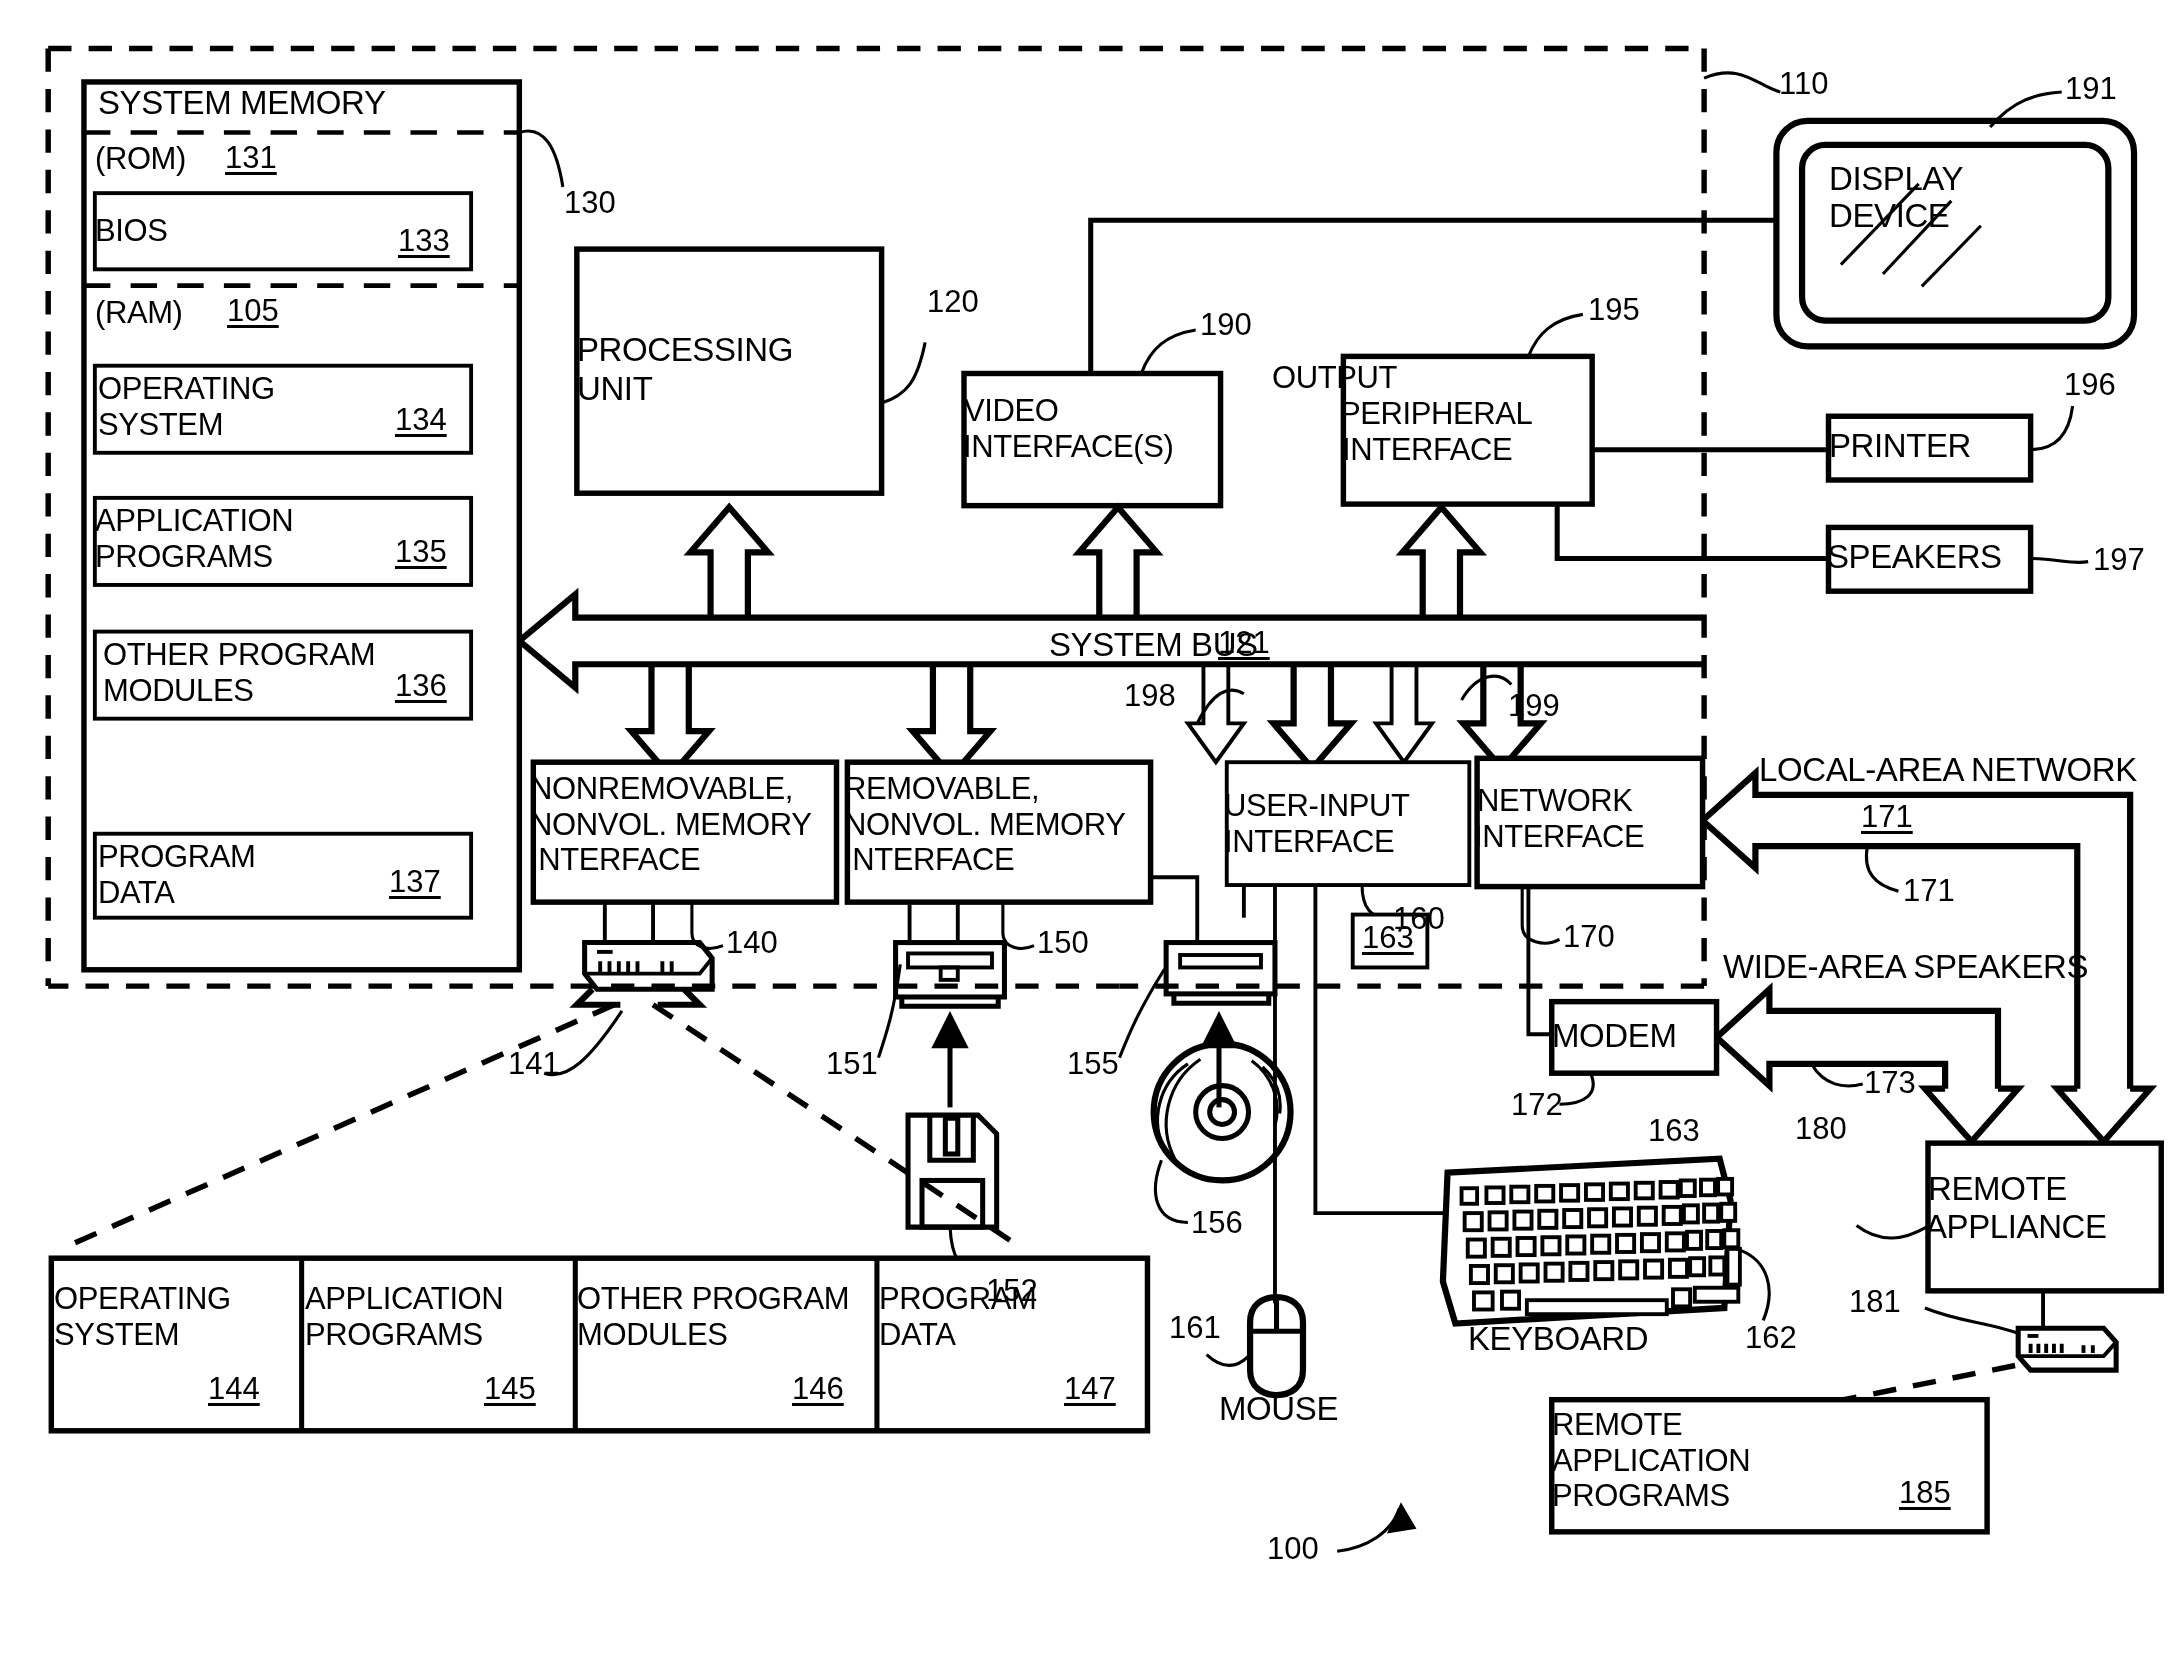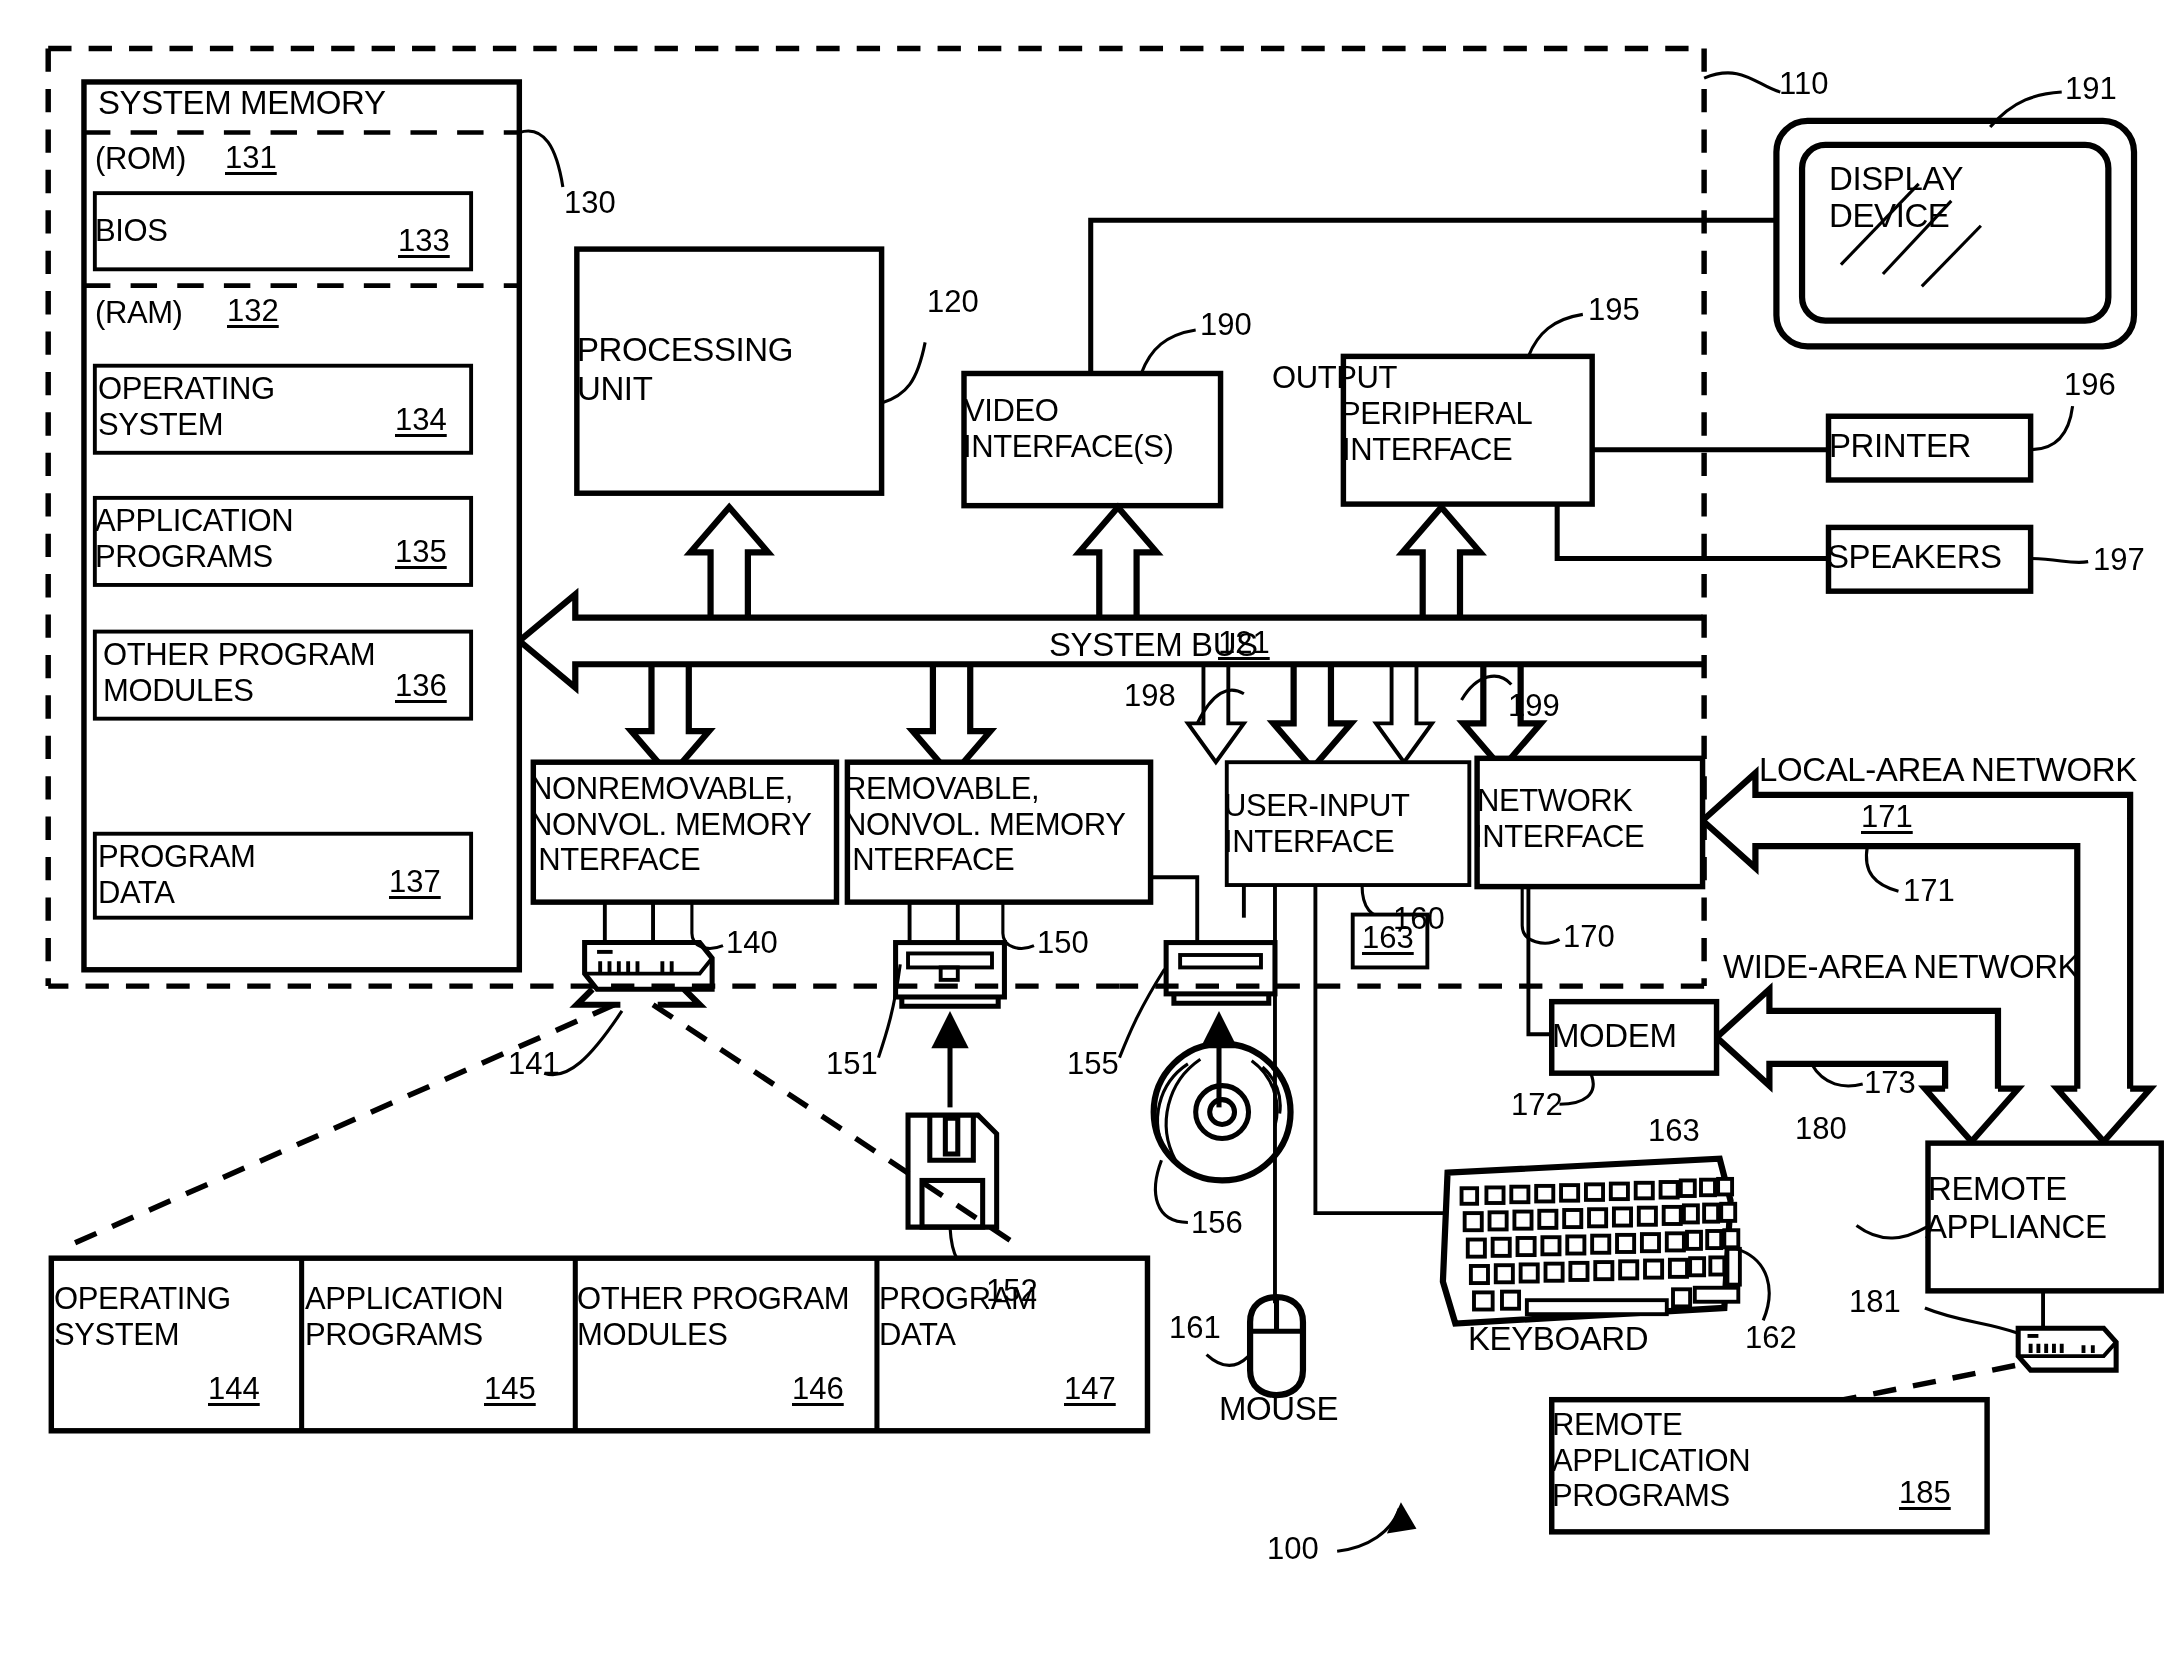--- a/index.html
+++ b/index.html
@@ -358,21 +358,21 @@
   <div class="lbl refnum" style="left:1779px; top:68px;">110</div>
   <div class="lbl refnum" style="left:564px; top:187px;">130</div>
 
   <div class="lbl boxtext" style="left:95px; top:143px;">(ROM)</div>
   <div class="lbl refnum-u" style="left:225px; top:142px;">131</div>
 
   <div class="lbl boxtext ctr" style="left:95px; top:215px; width:319px;">BIOS</div>
   <div class="lbl refnum-u" style="left:398px; top:225px;">133</div>
 
   <div class="lbl boxtext" style="left:95px; top:297px;">(RAM)</div>
-  <div class="lbl refnum-u" style="left:227px; top:295px;">132</div>
+  <div class="lbl refnum-u" style="left:227px; top:295px;">105</div>
 
   <div class="lbl boxtext ctr" style="left:98px; top:373px; width:303px;">OPERATING</div>
   <div class="lbl boxtext ctr" style="left:98px; top:409px; width:303px;">SYSTEM</div>
   <div class="lbl refnum-u" style="left:395px; top:404px;">134</div>
 
   <div class="lbl boxtext ctr" style="left:95px; top:505px; width:303px;">APPLICATION</div>
   <div class="lbl boxtext ctr" style="left:95px; top:541px; width:303px;">PROGRAMS</div>
   <div class="lbl refnum-u" style="left:395px; top:536px;">135</div>
 
   <div class="lbl boxtext" style="left:103px; top:639px;">OTHER PROGRAM</div>
@@ -428,21 +428,21 @@
   <div class="lbl refnum-u" style="left:1362px; top:922px;">163</div>
 
   <div class="lbl boxtext ctr" style="left:1477px; top:785px; width:225px;">NETWORK</div>
   <div class="lbl boxtext ctr" style="left:1474px; top:821px; width:232px;">INTERFACE</div>
   <div class="lbl refnum" style="left:1563px; top:921px;">170</div>
 
   <div class="lbl bigtext" style="left:1759px; top:753px;">LOCAL-AREA NETWORK</div>
   <div class="lbl refnum-u" style="left:1861px; top:801px;">171</div>
   <div class="lbl refnum" style="left:1903px; top:875px;">171</div>
 
-  <div class="lbl bigtext" style="left:1723px; top:950px;">WIDE-AREA NETWORK</div>
+  <div class="lbl bigtext" style="left:1723px; top:950px;">WIDE-AREA SPEAKERS</div>
   <div class="lbl refnum" style="left:1864px; top:1067px;">173</div>
 
   <div class="lbl bigtext ctr" style="left:1552px; top:1019px; width:165px;">MODEM</div>
   <div class="lbl refnum" style="left:1511px; top:1089px;">172</div>
   <div class="lbl refnum" style="left:1648px; top:1115px;">163</div>
 
   <div class="lbl bigtext ctr" style="left:1928px; top:1172px; width:233px;">REMOTE</div>
   <div class="lbl bigtext ctr" style="left:1925px; top:1210px; width:239px;">APPLIANCE</div>
   <div class="lbl refnum" style="left:1795px; top:1113px;">180</div>
   <div class="lbl refnum" style="left:1849px; top:1286px;">181</div>

